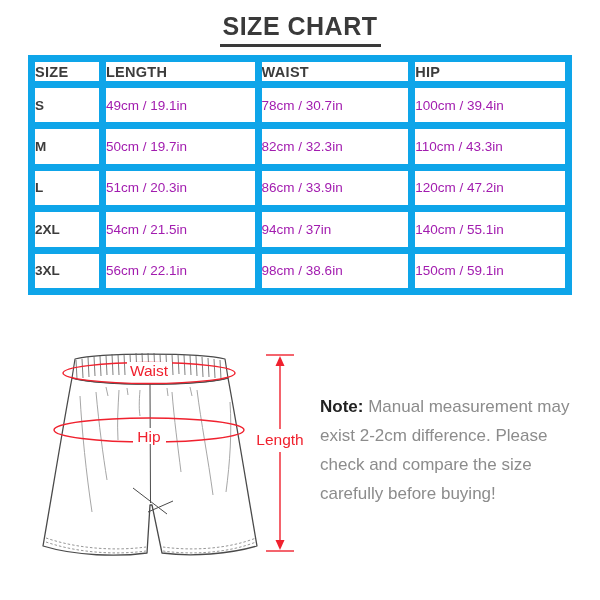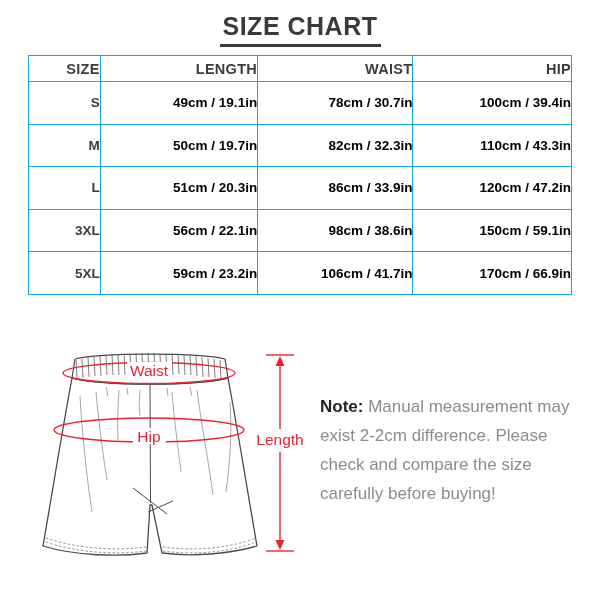--- a/index.html
+++ b/index.html
@@ -12,25 +12,25 @@
     display:inline-block; font-size:25px; font-weight:bold; color:#3a3a3a;
     letter-spacing:0.5px; border-bottom:3px solid #3a3a3a; padding:0 3px 3px 3px;text-align:right;
   }
 
   
   table.size-table {
     position:absolute; left:28px; top:55px; width:544px; height:240px;
     border-collapse:collapse; table-layout:fixed;
   }
   .size-table th, .size-table td {
-    border:1px solid #0ea5e9; text-align:right; vertical-align:middle;
+    border:7px solid #0ea5e9; text-align:left; vertical-align:middle;
     white-space:nowrap; overflow:hidden;
   }
   .size-table th { height:26px; font-size:14.5px; font-weight:bold; color:#3c3c3c; letter-spacing:0.3px; }
-  .size-table td { height:26px; font-size:13.5px; color:#000000; font-weight:bold; }
+  .size-table td { height:26px; font-size:13.5px; color:#a21caf; font-weight:normal; }
   .size-table td.size-col { font-weight:bold; color:#3c3c3c; }
 
   
   svg.diagram { position:absolute; left:20px; top:340px; }
   svg.diagram text { font-family:"Liberation Sans",sans-serif; }
 
   
   .note {
     position:absolute; left:320px; top:392px; width:252px;
     font-size:17px; line-height:29px; color:#8c8c8c;
@@ -74,30 +74,30 @@
         <td>82cm / 32.3in</td>
         <td>110cm / 43.3in</td>
       </tr>
       <tr>
         <td class="size-col">L</td>
         <td>51cm / 20.3in</td>
         <td>86cm / 33.9in</td>
         <td>120cm / 47.2in</td>
       </tr>
       <tr>
+        <td class="size-col">2XL</td>
+        <td>54cm / 21.5in</td>
+        <td>94cm / 37in</td>
+        <td>140cm / 55.1in</td>
+      </tr>
+      <tr>
         <td class="size-col">3XL</td>
         <td>56cm / 22.1in</td>
         <td>98cm / 38.6in</td>
         <td>150cm / 59.1in</td>
-      </tr>
-      <tr>
-        <td class="size-col">5XL</td>
-        <td>59cm / 23.2in</td>
-        <td>106cm / 41.7in</td>
-        <td>170cm / 66.9in</td>
       </tr>
     </tbody>
   </table>
 
   <svg class="diagram" width="300" height="255" viewBox="20 340 300 255" xmlns="http://www.w3.org/2000/svg">
 
     <path d="M72 378 C 64 420, 51 500, 43 546 C 76 556, 118 557, 147 553 L 150 505 L 152 505 L 162 553 C 192 557, 230 554, 257 546 C 249 500, 236 420, 228 378 C 195 386, 105 386, 72 378 Z" fill="#ffffff" stroke="#4a4a4a" stroke-width="1.3" stroke-linejoin="round"></path>
 
     <path d="M150 384 L150.5 503" fill="none" stroke="#4a4a4a" stroke-width="1"></path>
 

